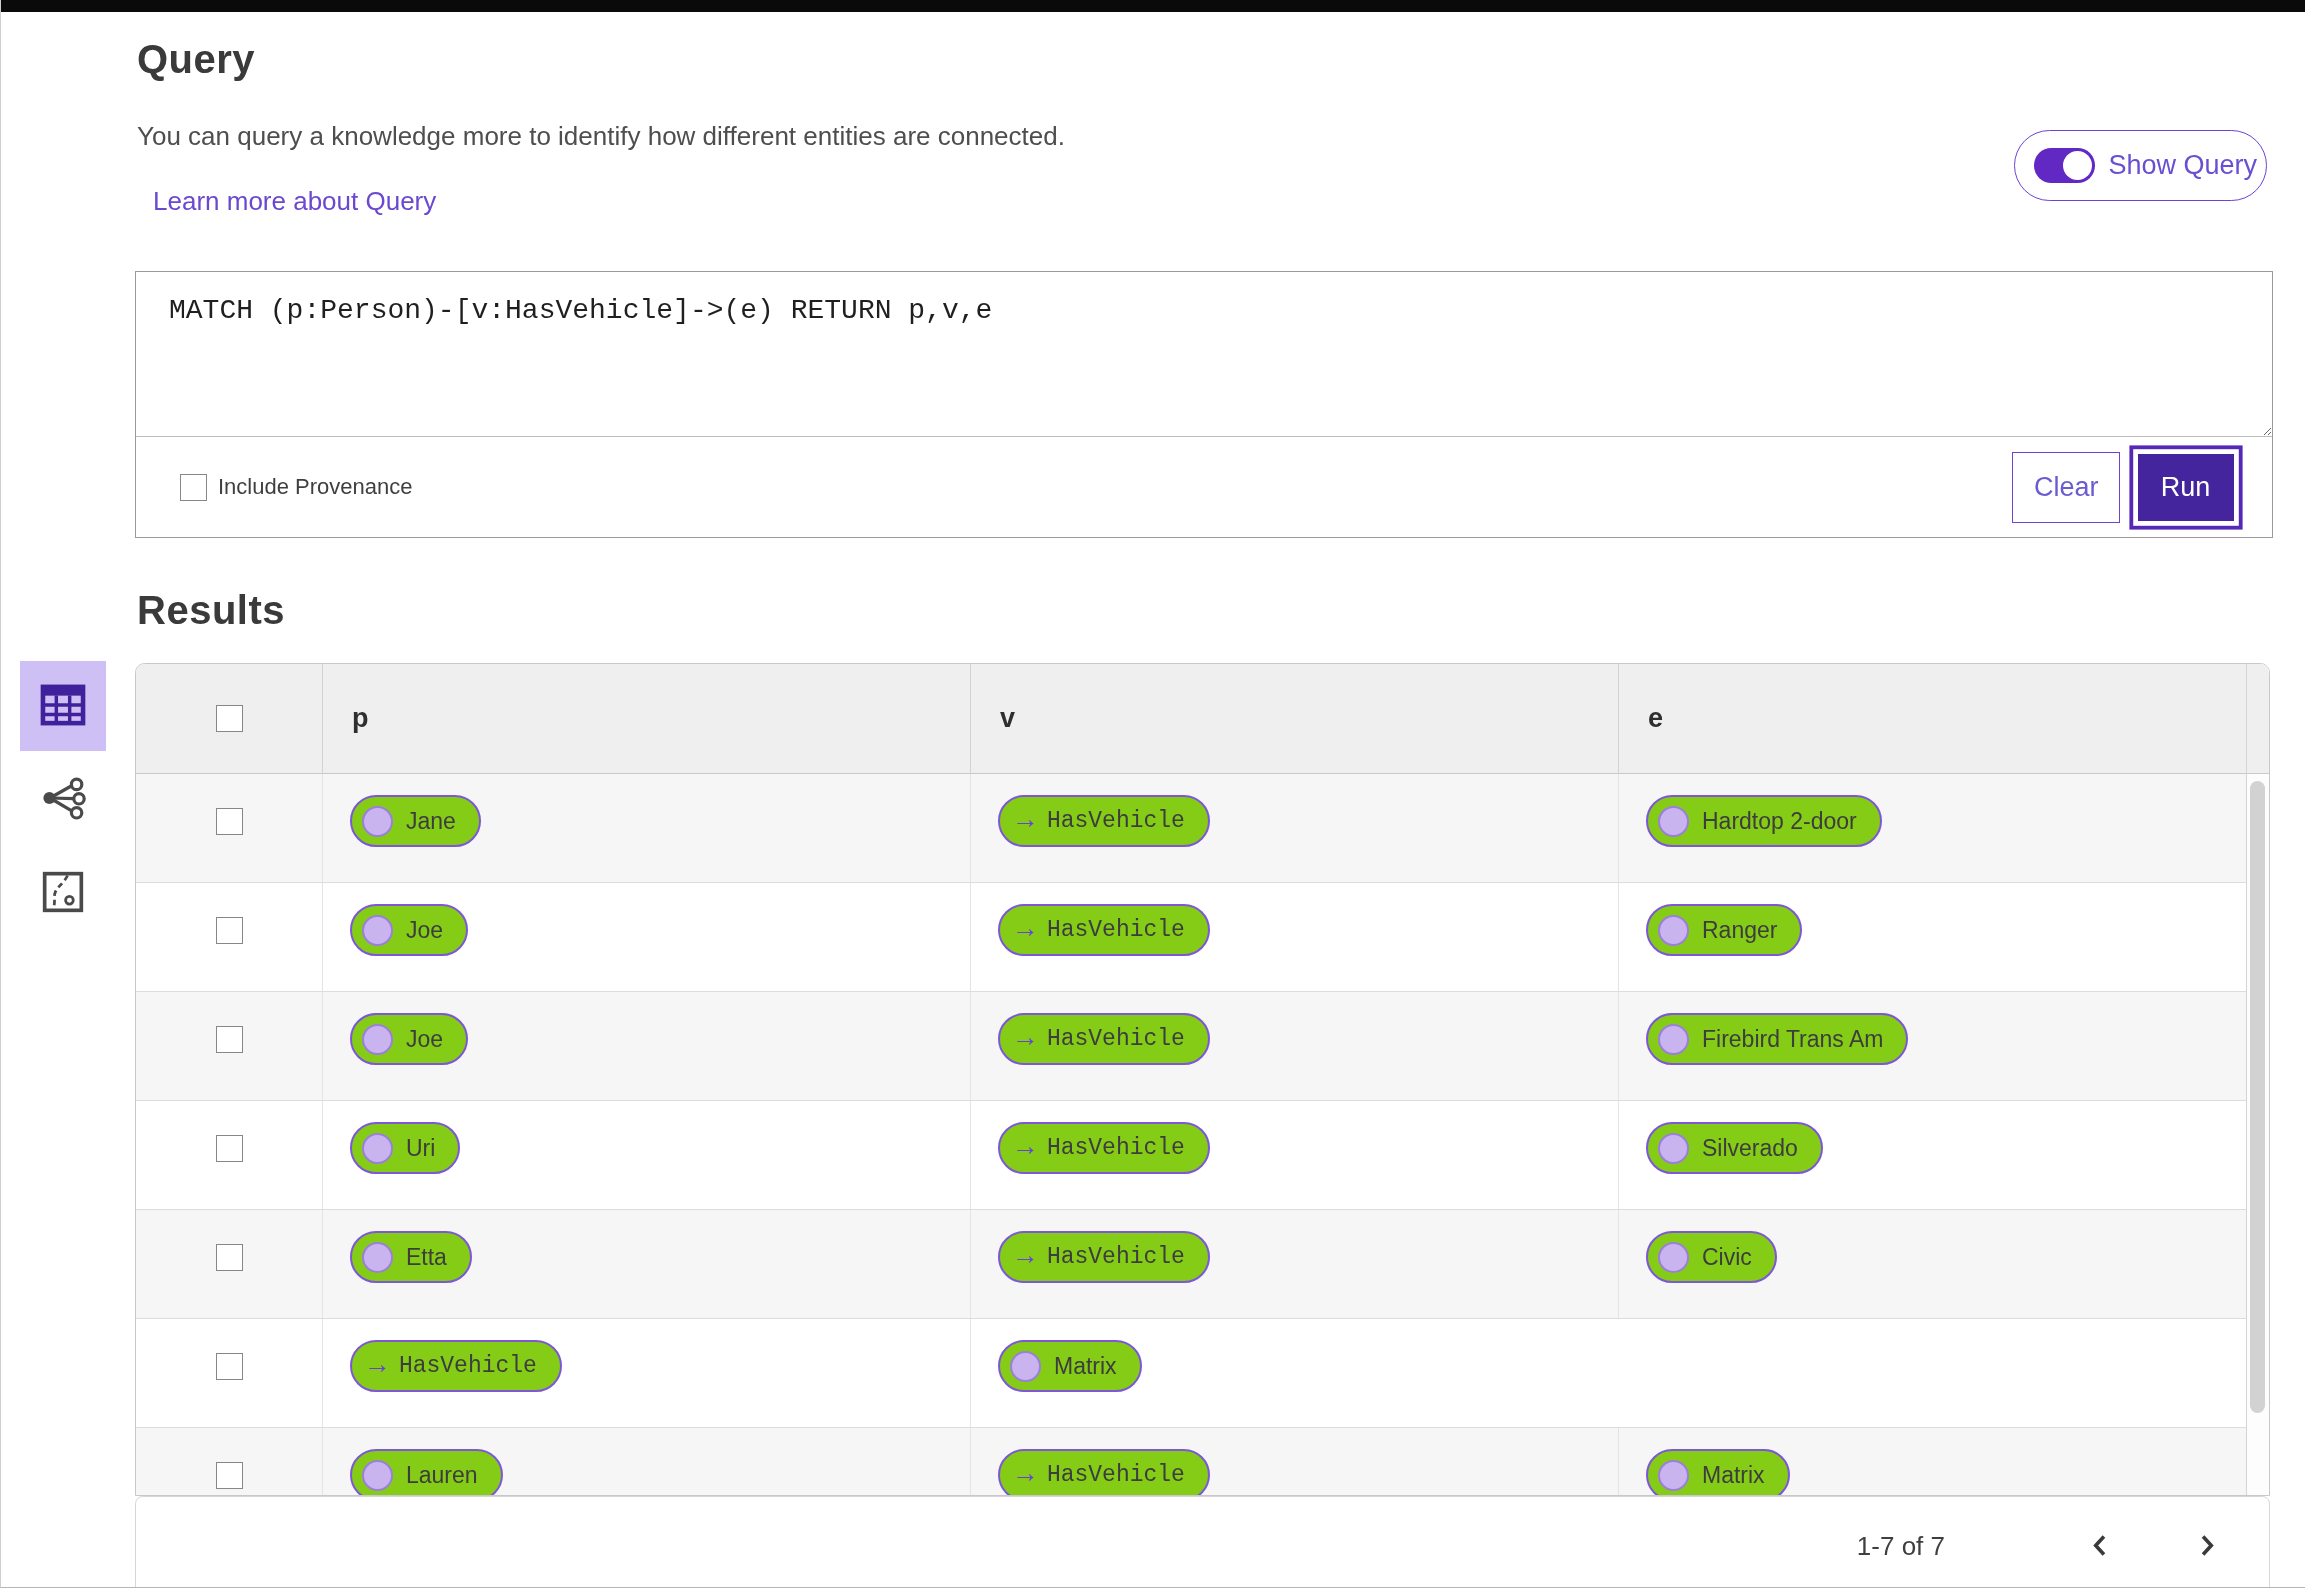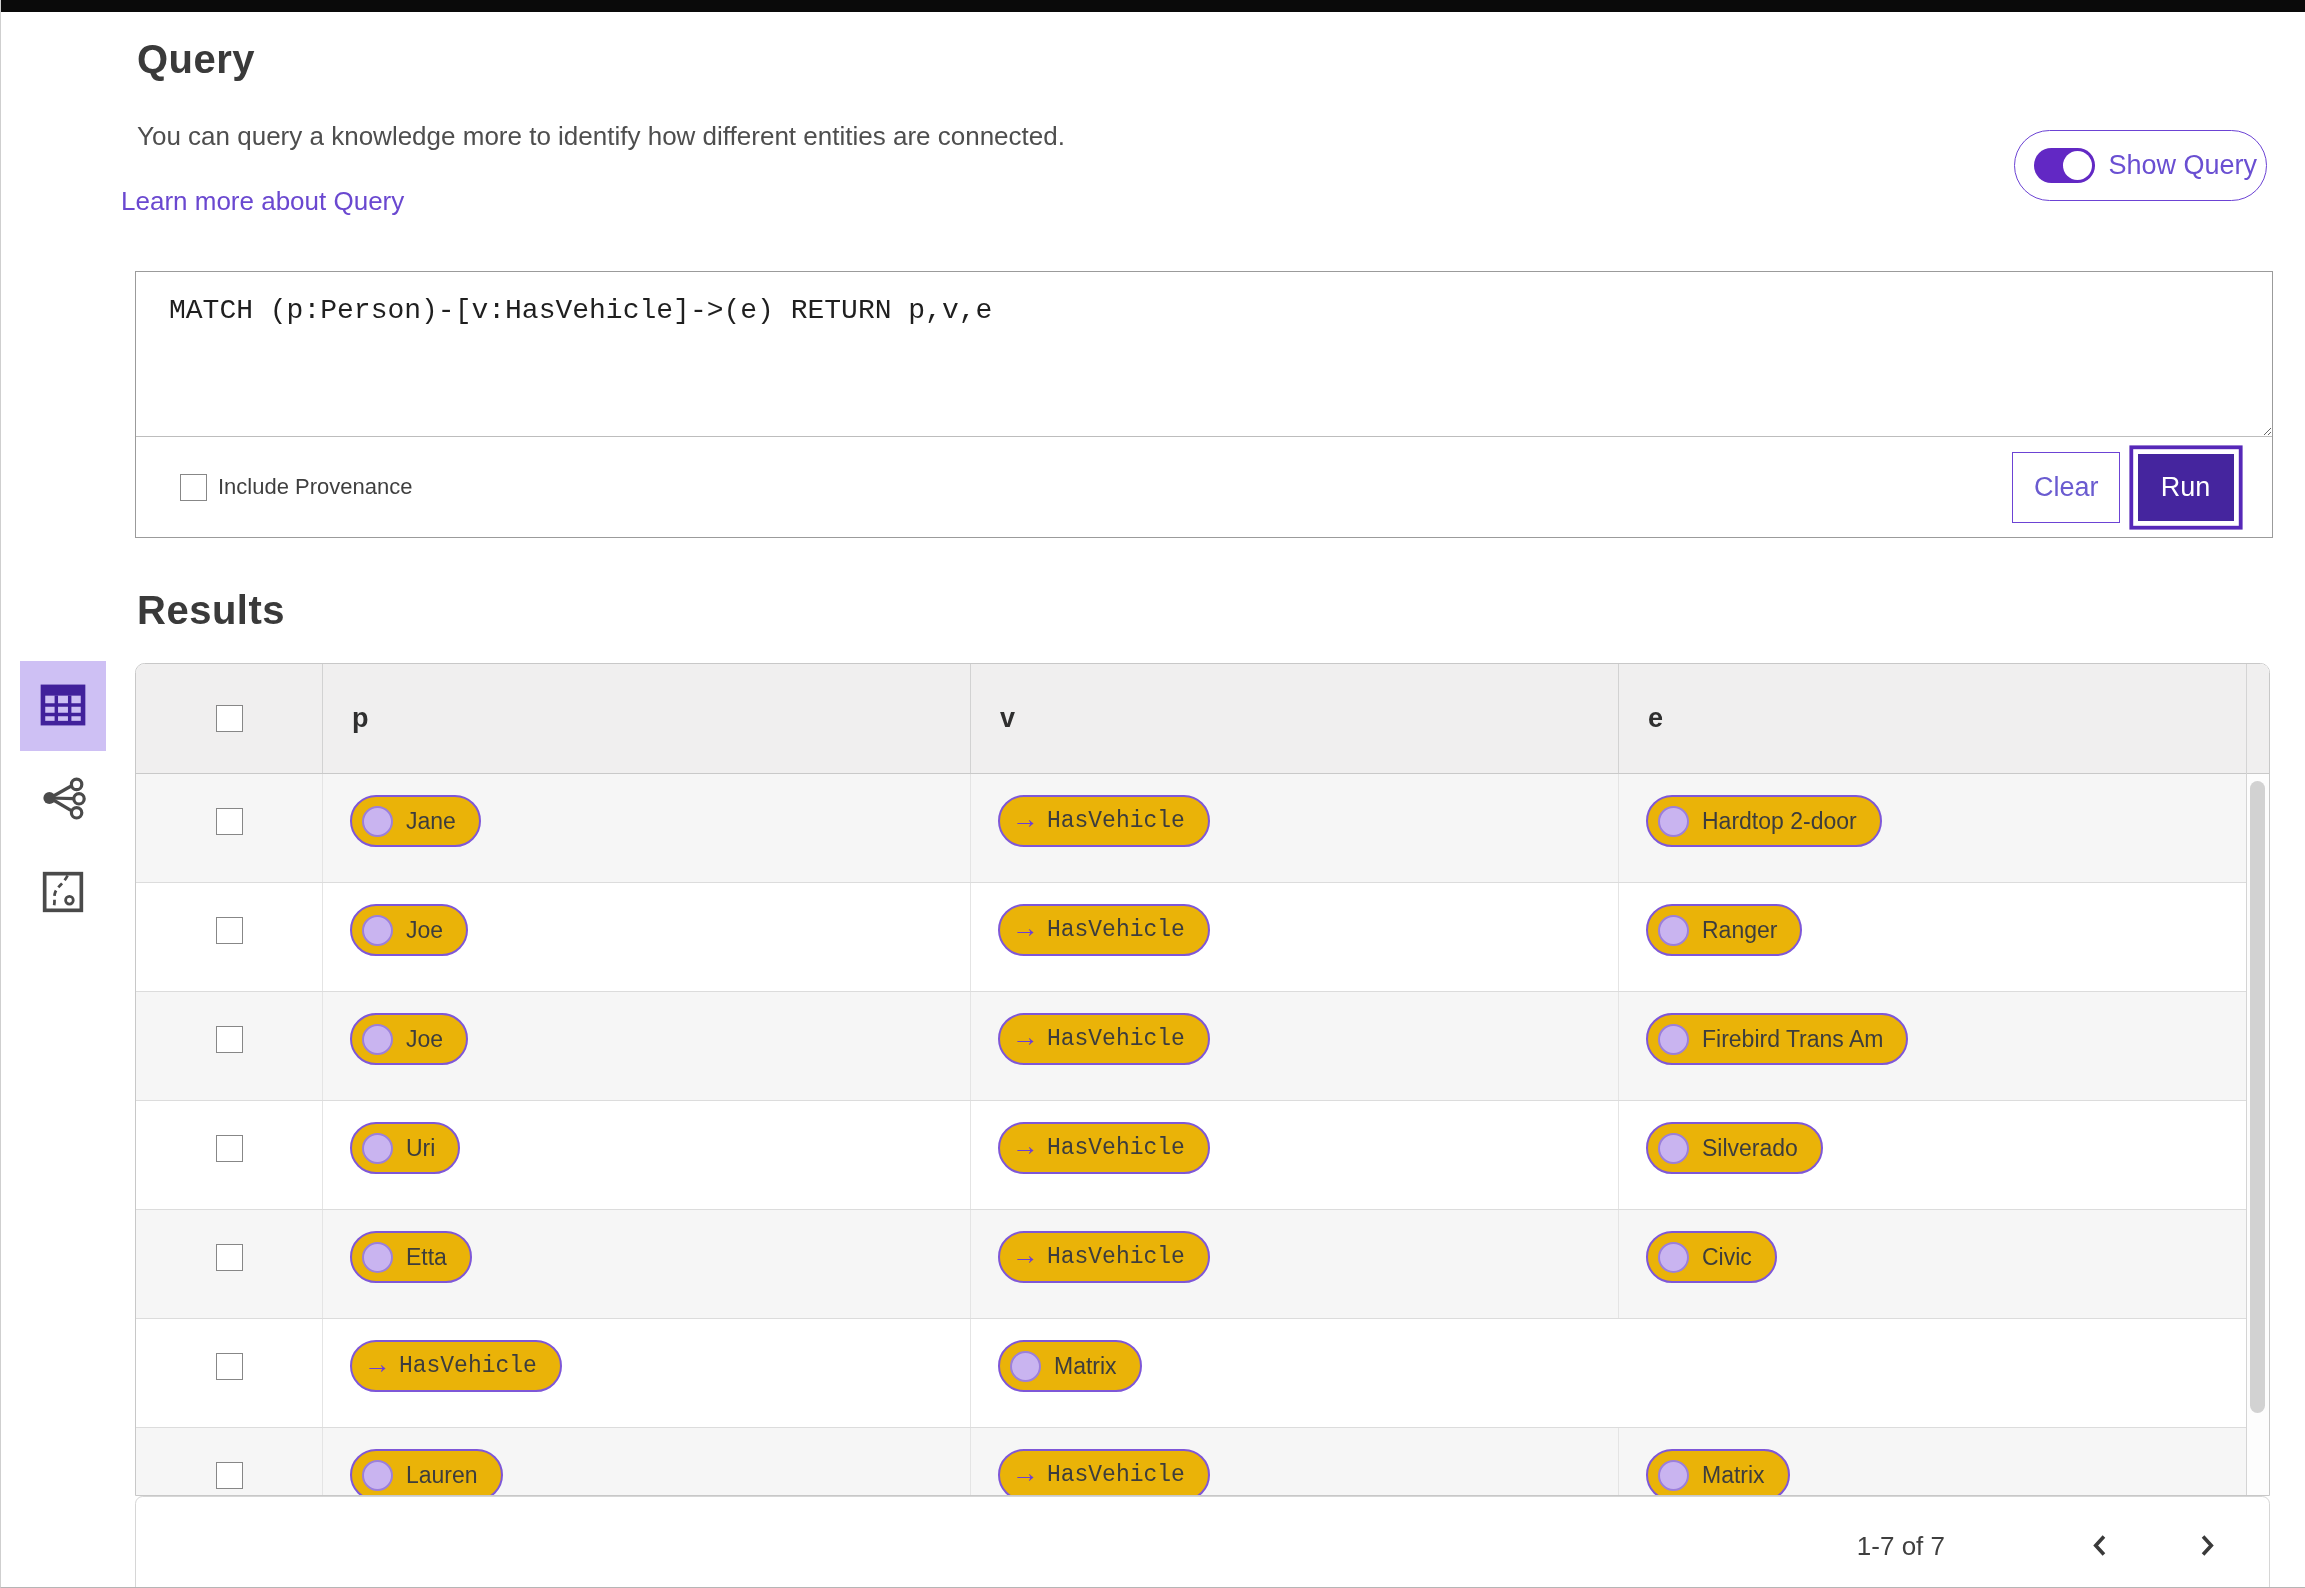--- a/index.html
+++ b/index.html
@@ -10,21 +10,21 @@
     position: relative; width: 2306px; height: 1588px;
     background: #fff; overflow: hidden;
     border-left: 1.9px solid #cfcfcf; border-right: 1.9px solid #b5b5b5; border-bottom: 1.9px solid #b5b5b5;
   }
   #top-bar { position: absolute; top: 0; left: 0; width: 2306px; height: 11.5px; background: #0a0a0a; }
 
   
   .h1 { position: absolute; left: 136px; font-size: 40px; font-weight: 700; color: #3a3a3a; letter-spacing: 0.5px; }
   #query-title { top: 37px; }
   #query-desc { position: absolute; left: 136px; top: 121px; font-size: 26px; color: #4e4e4e; }
-  #learn-more { position: absolute; left: 120px; top: 186px; font-size: 26px; color: #6a48d0; text-decoration: none; cursor: pointer; }
+  #learn-more { position: absolute; left: 152px; top: 186px; font-size: 26px; color: #6a48d0; text-decoration: none; cursor: pointer; }
 
   #show-query-toggle {
     position: absolute; left: 2013px; top: 130px; width: 253px; height: 71px;
     border: 1.9px solid #6c43d4; border-radius: 36px; background: #fff;
     display: flex; align-items: center; padding-left: 19px; cursor: pointer;
   }
   .toggle-track { width: 61px; height: 35px; background: #6228c4; border-radius: 17.3px; position: relative; flex: none; }
   .toggle-knob { position: absolute; right: 2.9px; top: 2.9px; width: 29px; height: 29px; border-radius: 50%; background: #fff; }
   .toggle-label { margin-left: 13.4px; font-size: 27px; color: #6a4fd2; }
 
@@ -82,21 +82,21 @@
     display: grid; grid-template-columns: 187px 648px 648px 1fr; height: 109px;
     background: #fff; border-bottom: 1.9px solid #dcdcdc;
   }
   .trow.alt { background: #f6f6f6; }
   .trow .cell { border-right: 1.9px solid #e4e4e4; display: flex; align-items: center; padding-bottom: 13.4px; }
   .trow .cell:last-child { border-right: none; }
   .trow .cell.cell-data { padding-left: 27px; }
 
   .pill {
     display: inline-flex; align-items: center; height: 52px; border: 2.9px solid #7e57d8;
-    border-radius: 26px; background: #eab308; padding: 0 23px 0 9.6px; cursor: pointer;
+    border-radius: 26px; background: #84cc16; padding: 0 23px 0 9.6px; cursor: pointer;
   }
   .node-circle {
     width: 31px; height: 31px; border-radius: 50%; background: #c9b4f0;
     border: 2.9px solid #9b7fdb; flex: none;
   }
   .edge-pill { padding-left: 17.3px; font-family: Liberation Mono, monospace; }
   .edge-arrow { color: #6b40d6; font-size: 27px; line-height: 1; flex: none; }
   .edge-arrow::before { content: "\2192"; }
   .pill-label { margin-left: 13.4px; font-size: 23px; color: #3d3d3d; white-space: nowrap; }
 

